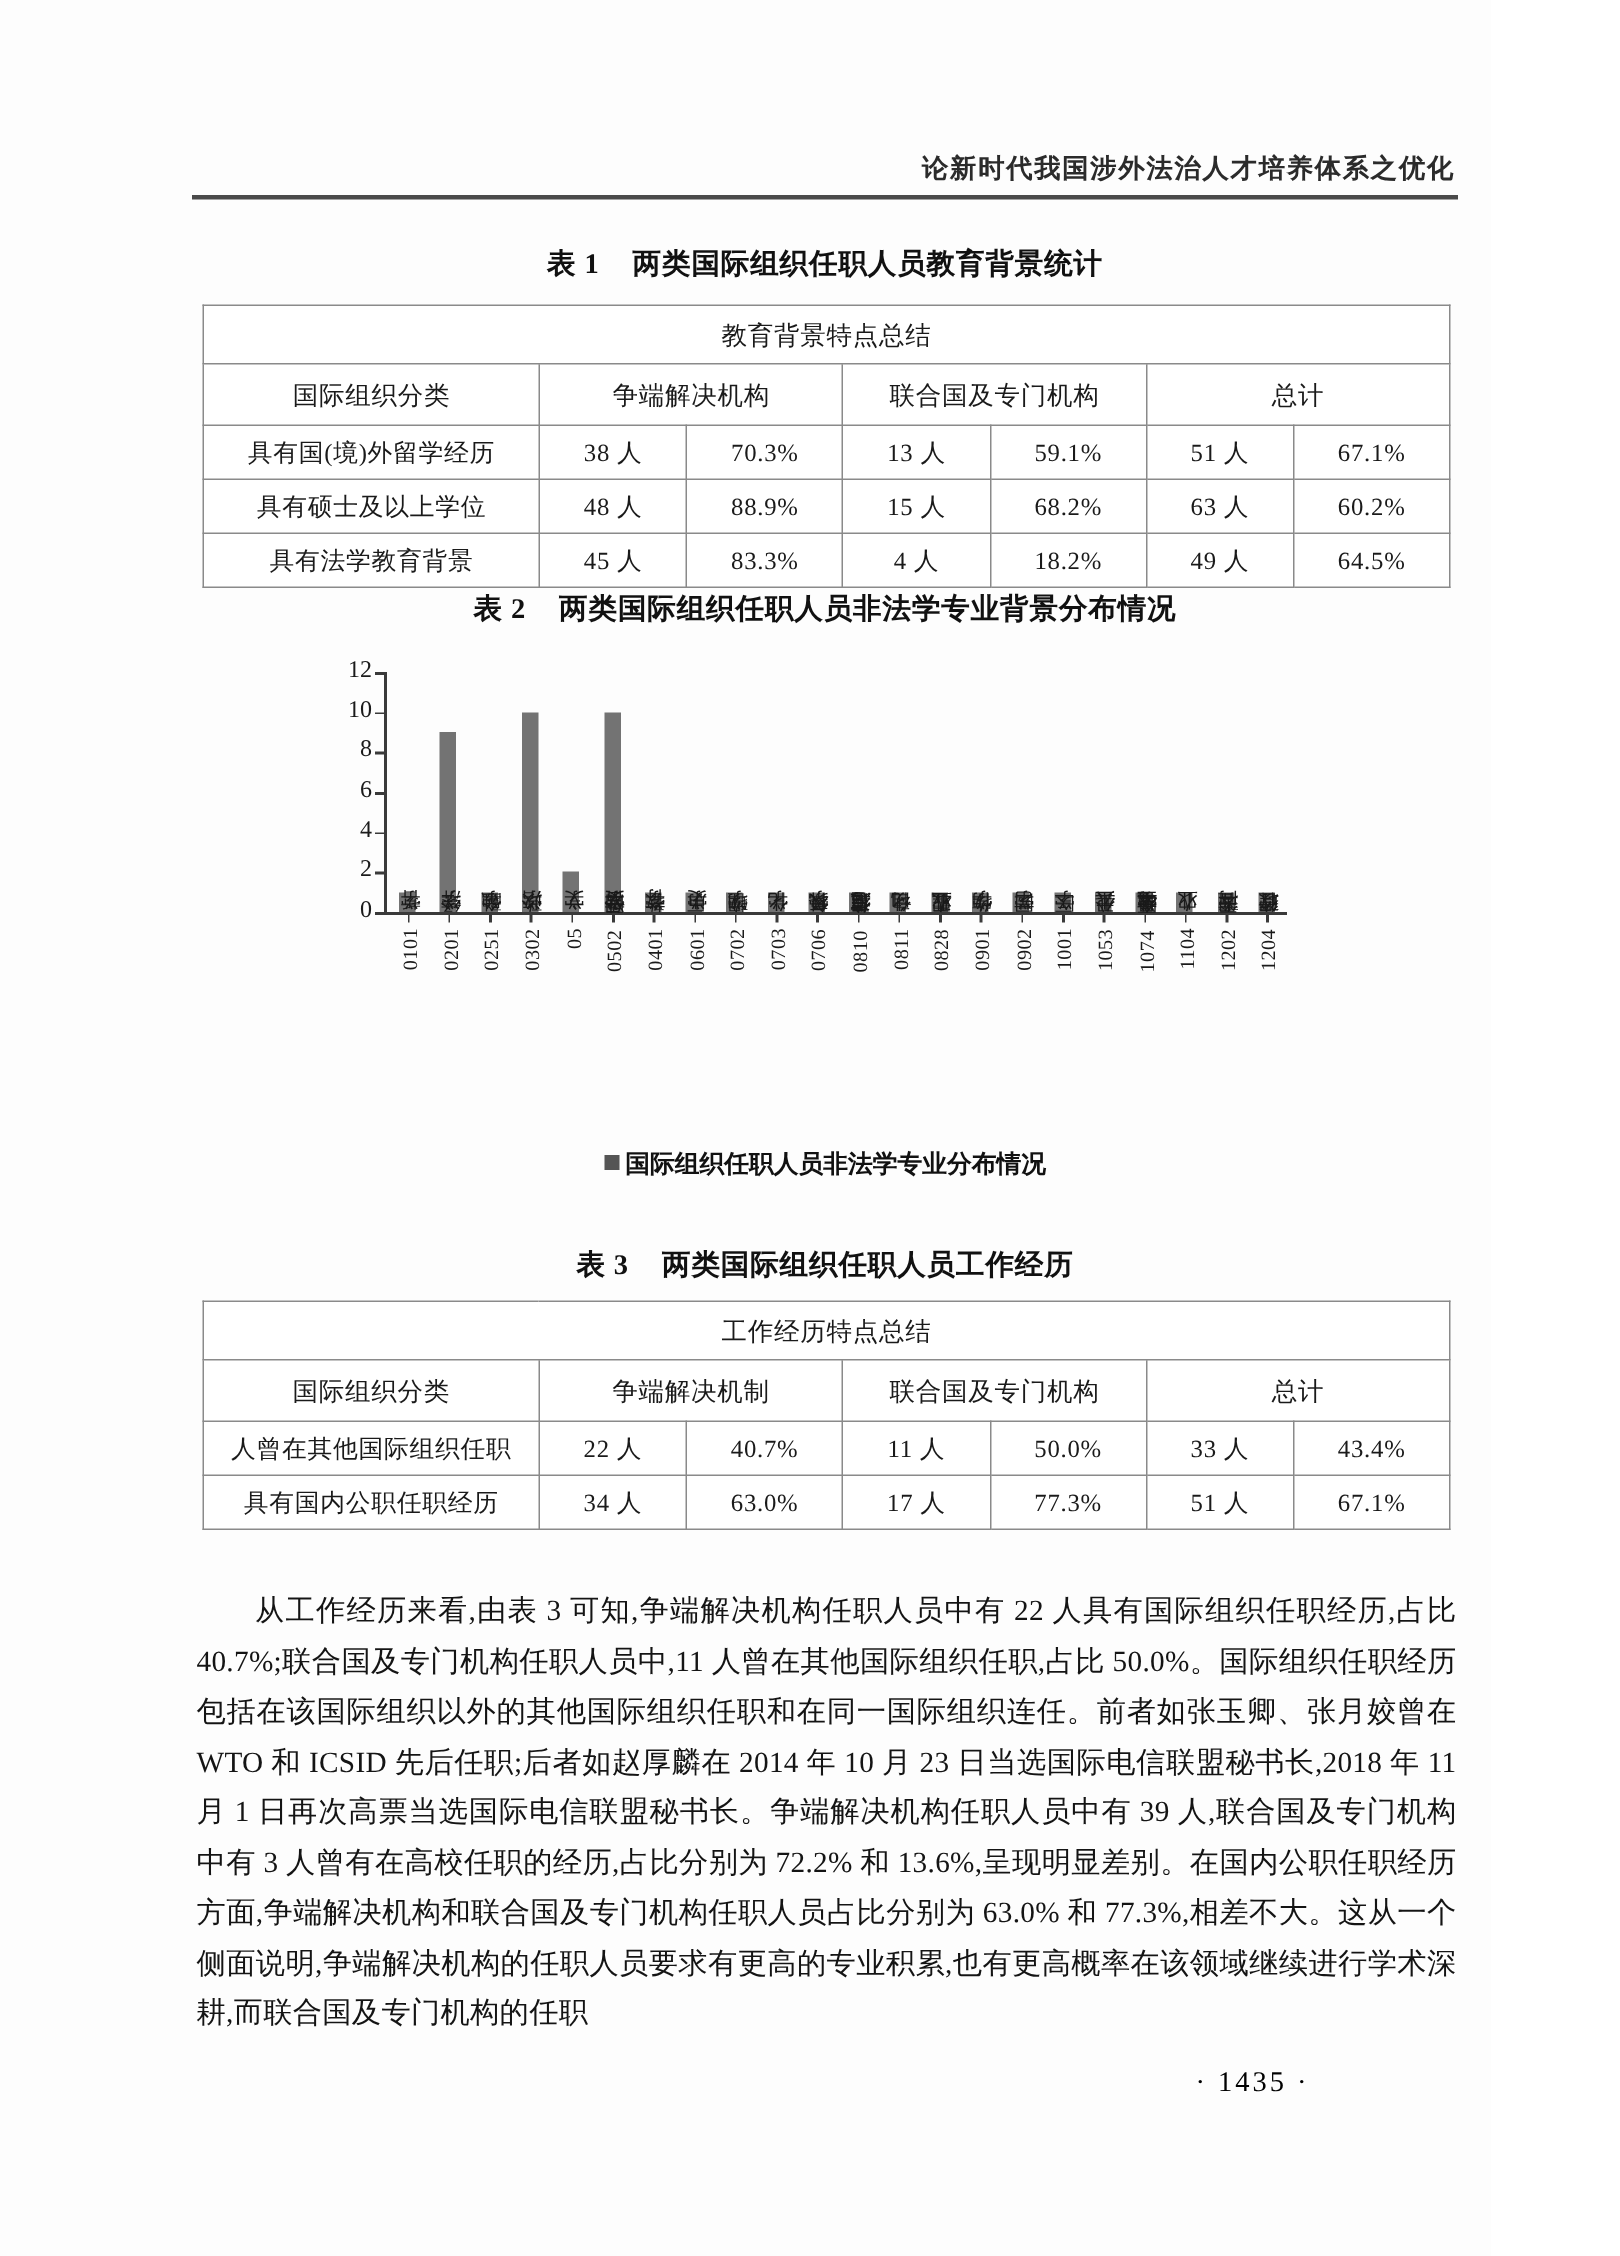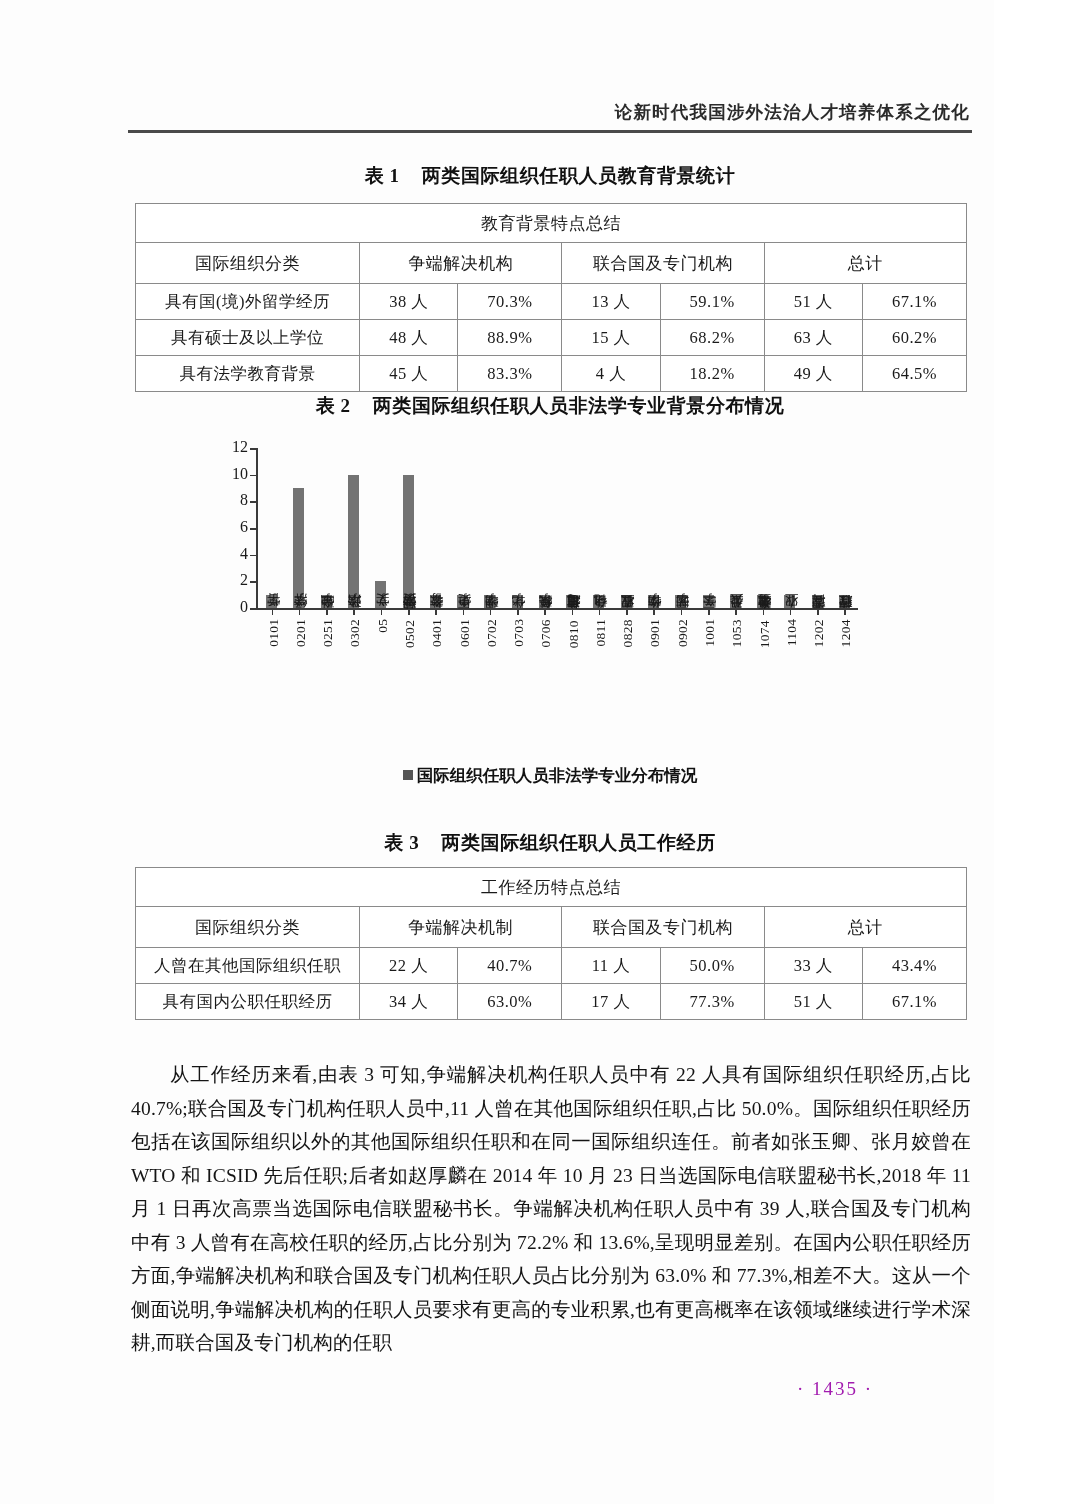--- a/index.html
+++ b/index.html
@@ -211,21 +211,21 @@
   .body-text p { margin: 0; text-indent: 2em; }
 
   
   .footer {
     position: absolute;
     left: 700px;
     top: 1378px;
     width: 270px;
     text-align: center;
     font-size: 19px;
-    color: #a21caf;
+    color: #000000;
     letter-spacing: 2px;
   }
 </style>
 </head>
 <body>
 
 <div class="page">
 
   <div class="runhead">论新时代我国涉外法治人才培养体系之优化</div>
   <div class="runhead-rule"></div>

